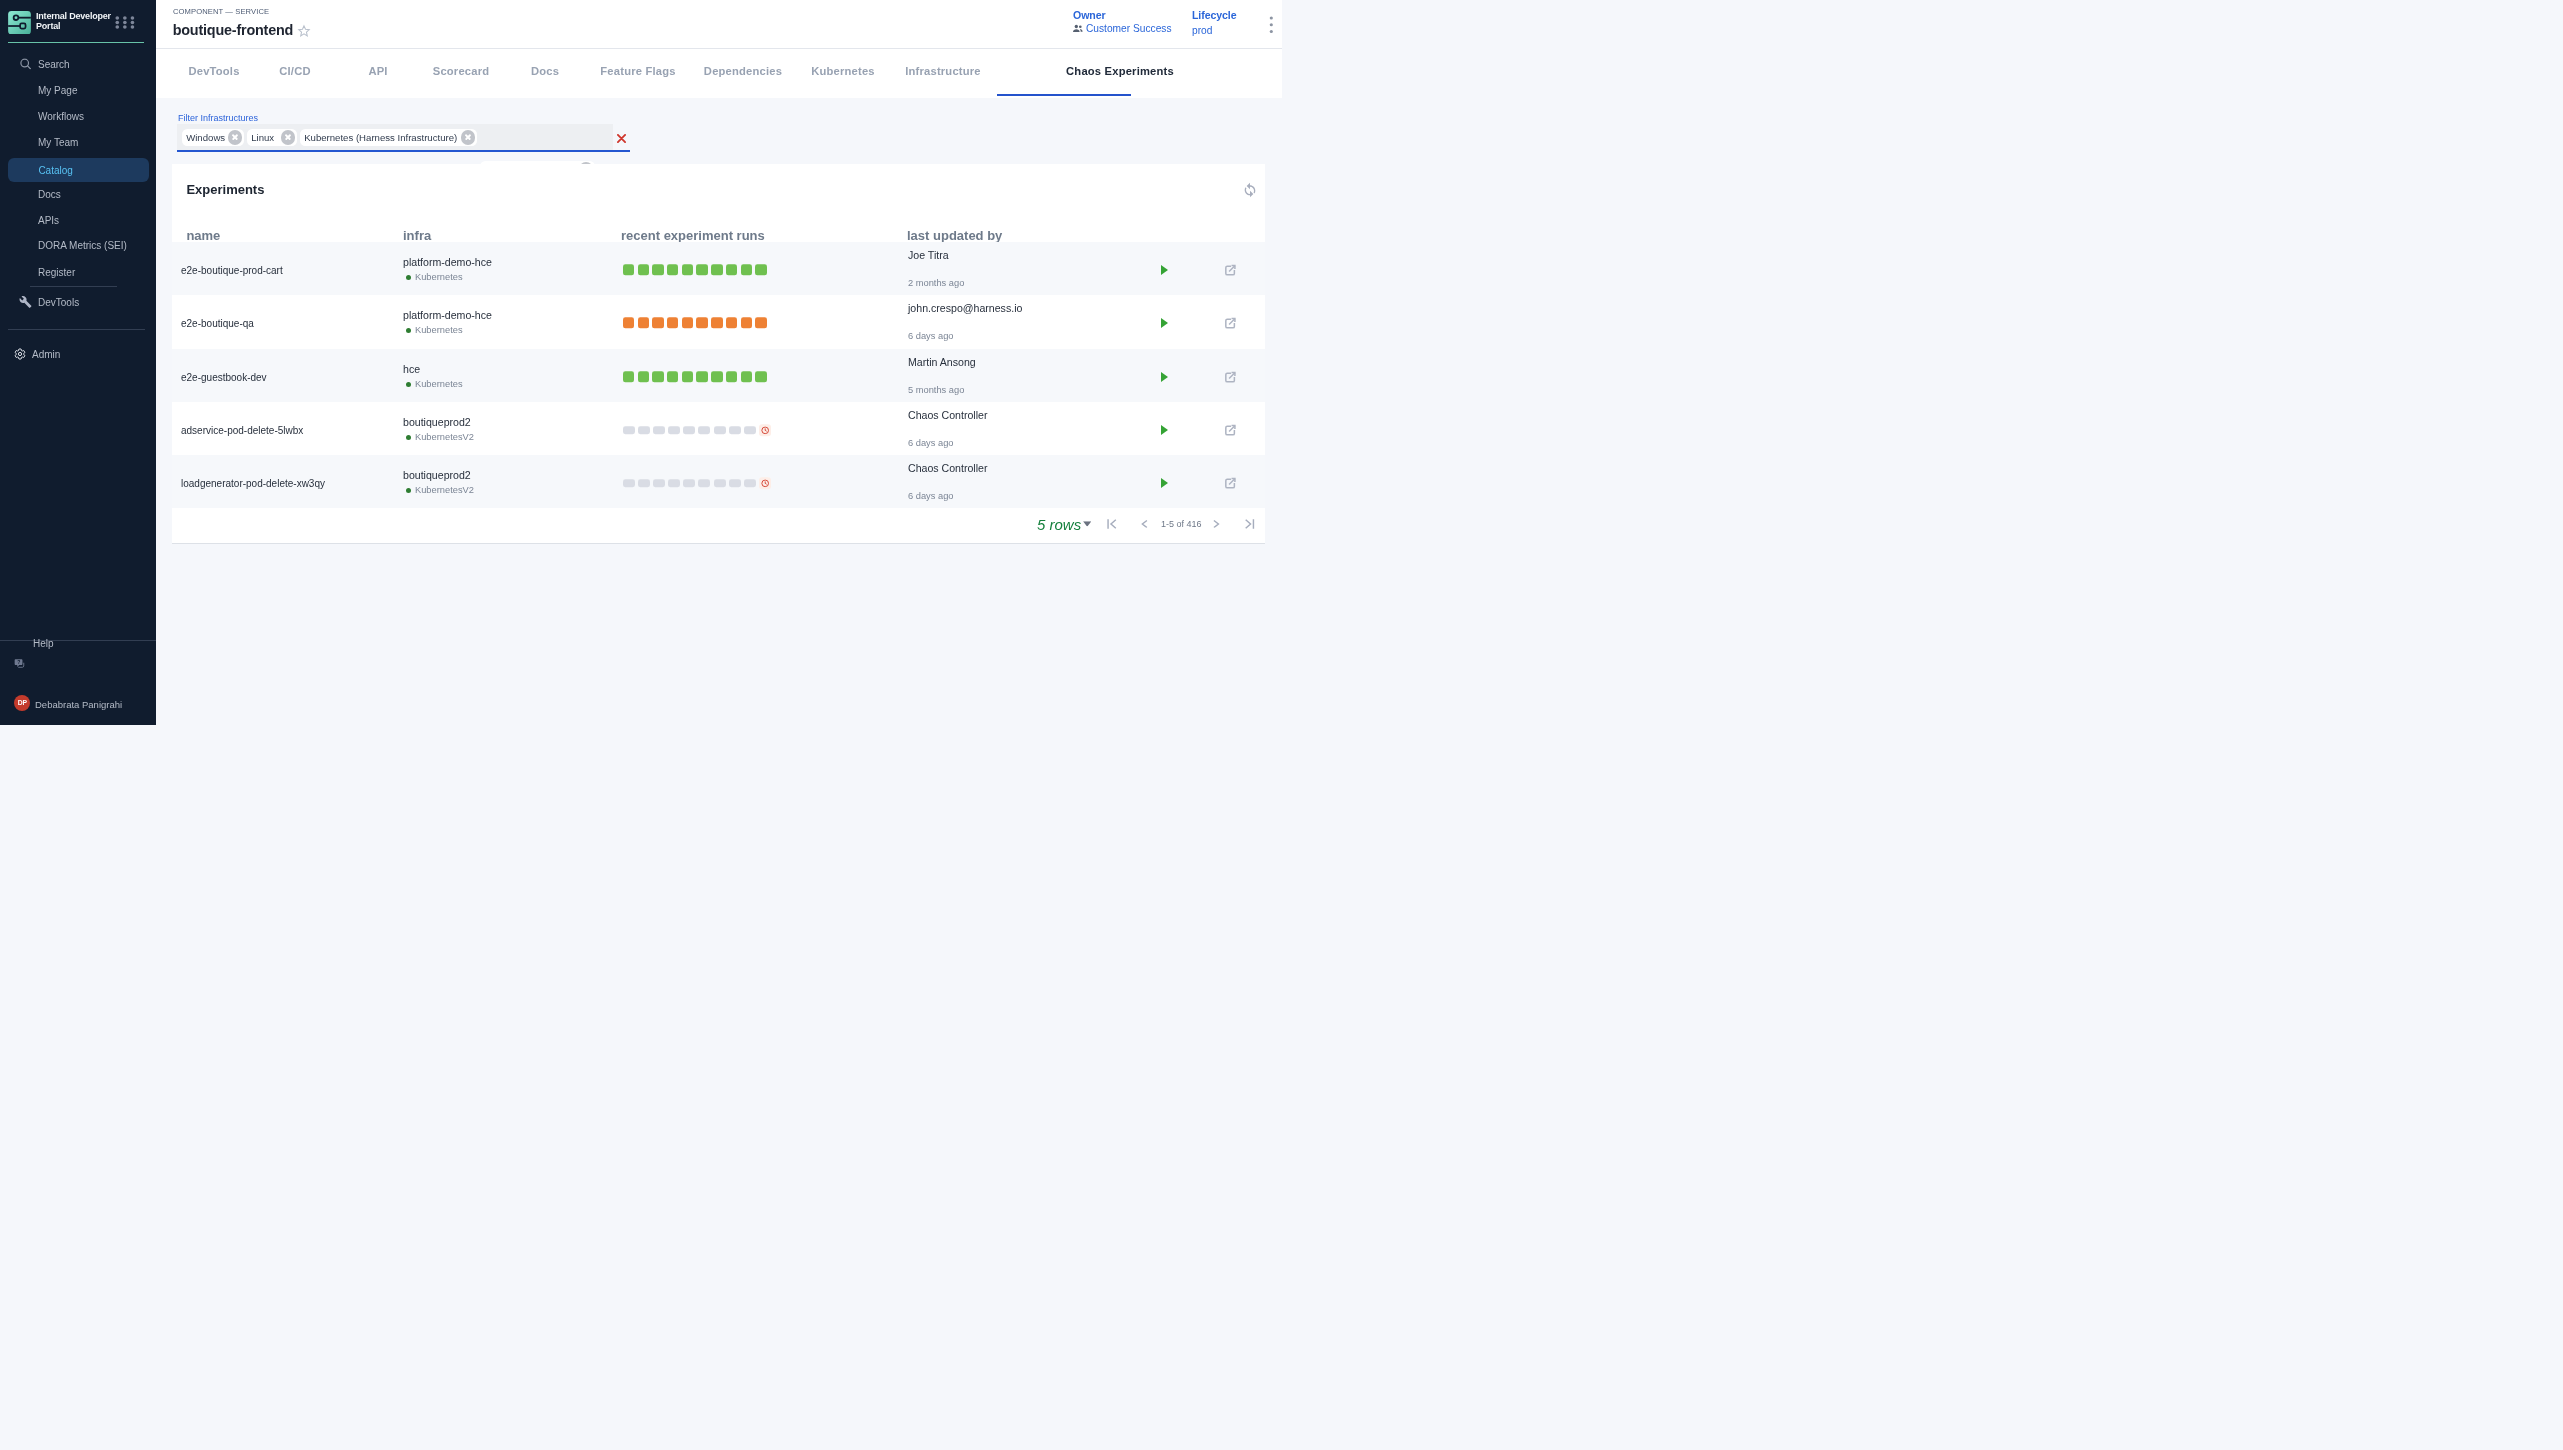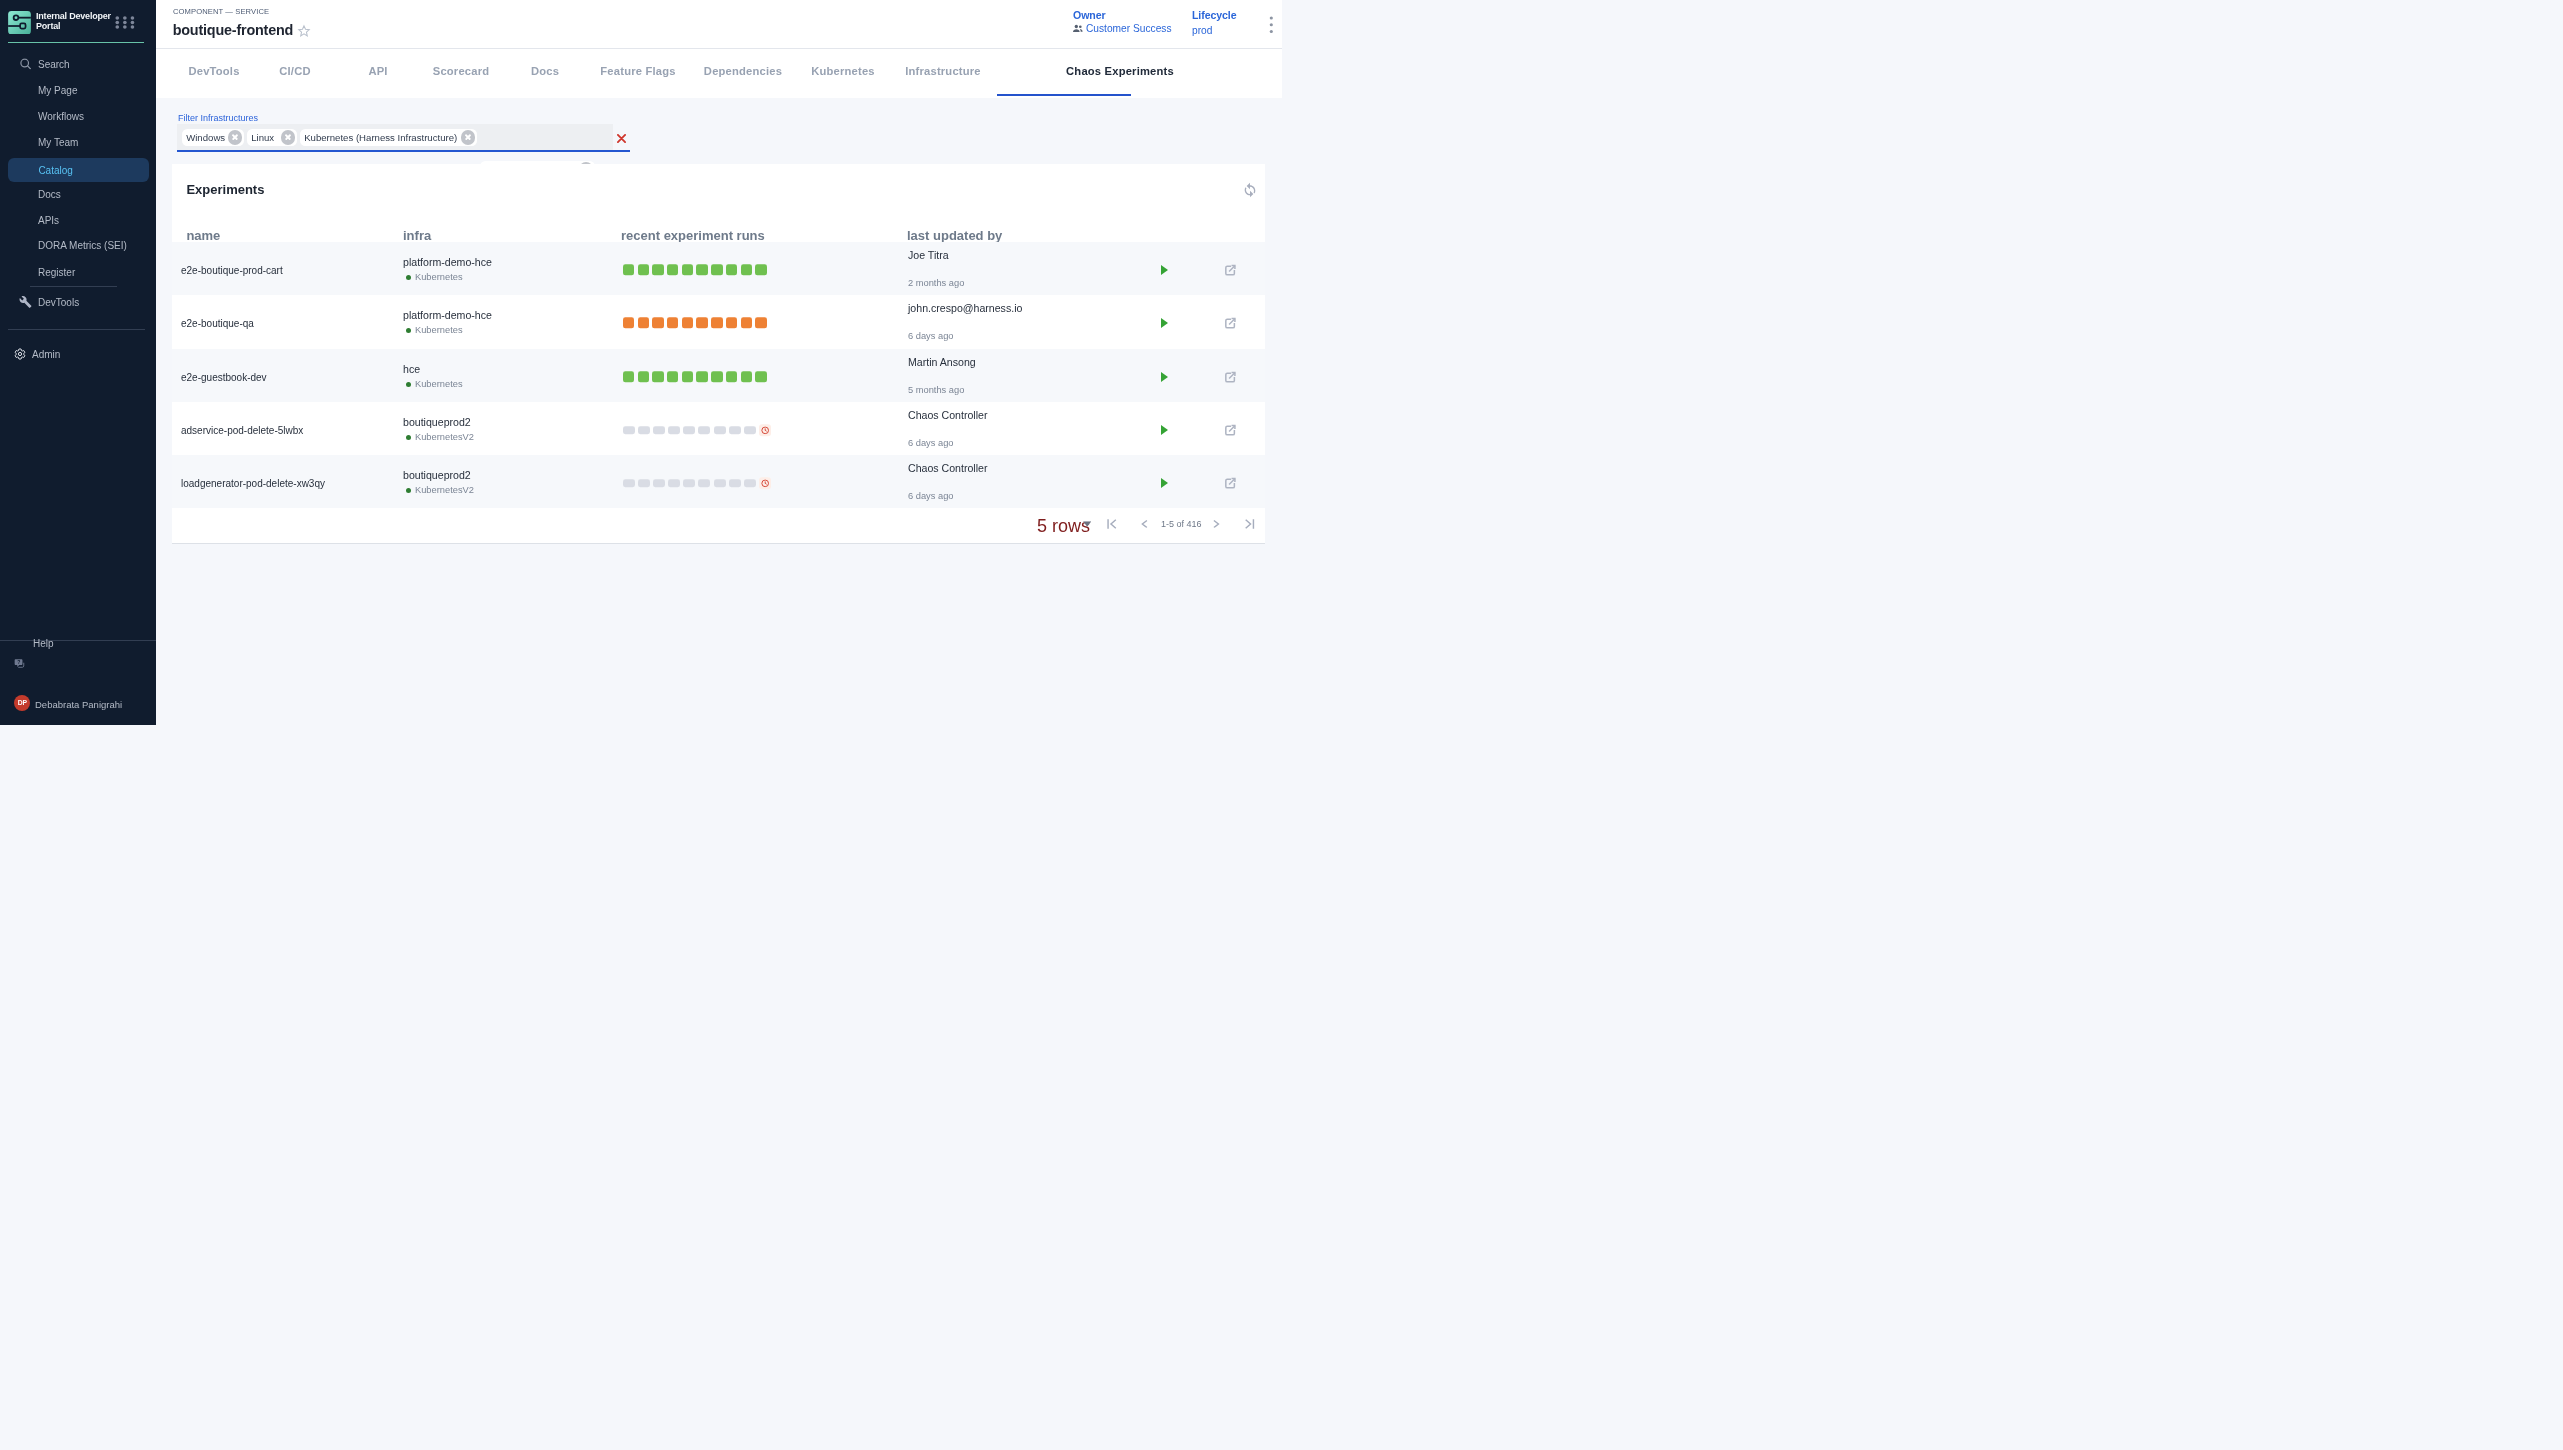--- a/index.html
+++ b/index.html
@@ -63,21 +63,21 @@
   .sq.g { background:#6fc04f; }
   .sq.o { background:#ee8134; }
   .sq.n { background:#d9dce4; width:12px; height:8px; margin-right:3.1px; align-self:center; }
   .clockchip { width:11.7px; height:11.7px; border-radius:3px; background:#fdeee8; position:relative; }
   .playbtn { position:absolute; left:989px; top:50%; transform:translateY(-50%); width:0; height:0; border-left:7.7px solid #35a335; border-top:5.8px solid transparent; border-bottom:5.8px solid transparent; }
   .openico { position:absolute; left:1052px; top:50%; transform:translateY(-50%); }
 
   .rname,.rinfra,.rupd,.squares,.playbtn,.openico { top:calc(50% + 1.5px); }
 
   
-  #rows5 { position:absolute; left:865px; top:352px; font-size:18px; color:#7f1d1d; }
+  #rows5 { position:absolute; left:865px; top:352px; font-size:15px; color:#15803d;font-style:italic; }
   #pagnum { position:absolute; left:989px; top:355px; font-size:9px; color:#6e7888; }
   .pgico { position:absolute; top:360px; transform:translateY(-50%); }
   #hr2 { position:absolute; left:172px; top:543px; width:1093px; height:0.8px; background:#dde1e7; }
 </style>
 </head>
 <body>
 
 <div id="sidebar">
   <svg id="logo" width="23" height="23.5" viewBox="0 0 30 31">
     <defs>

